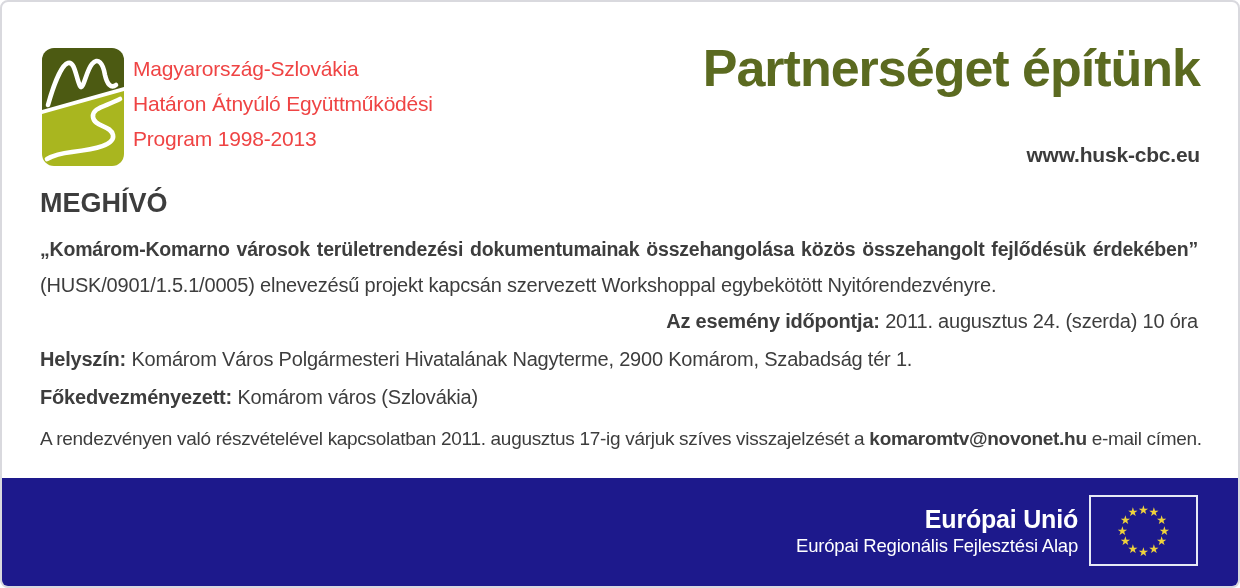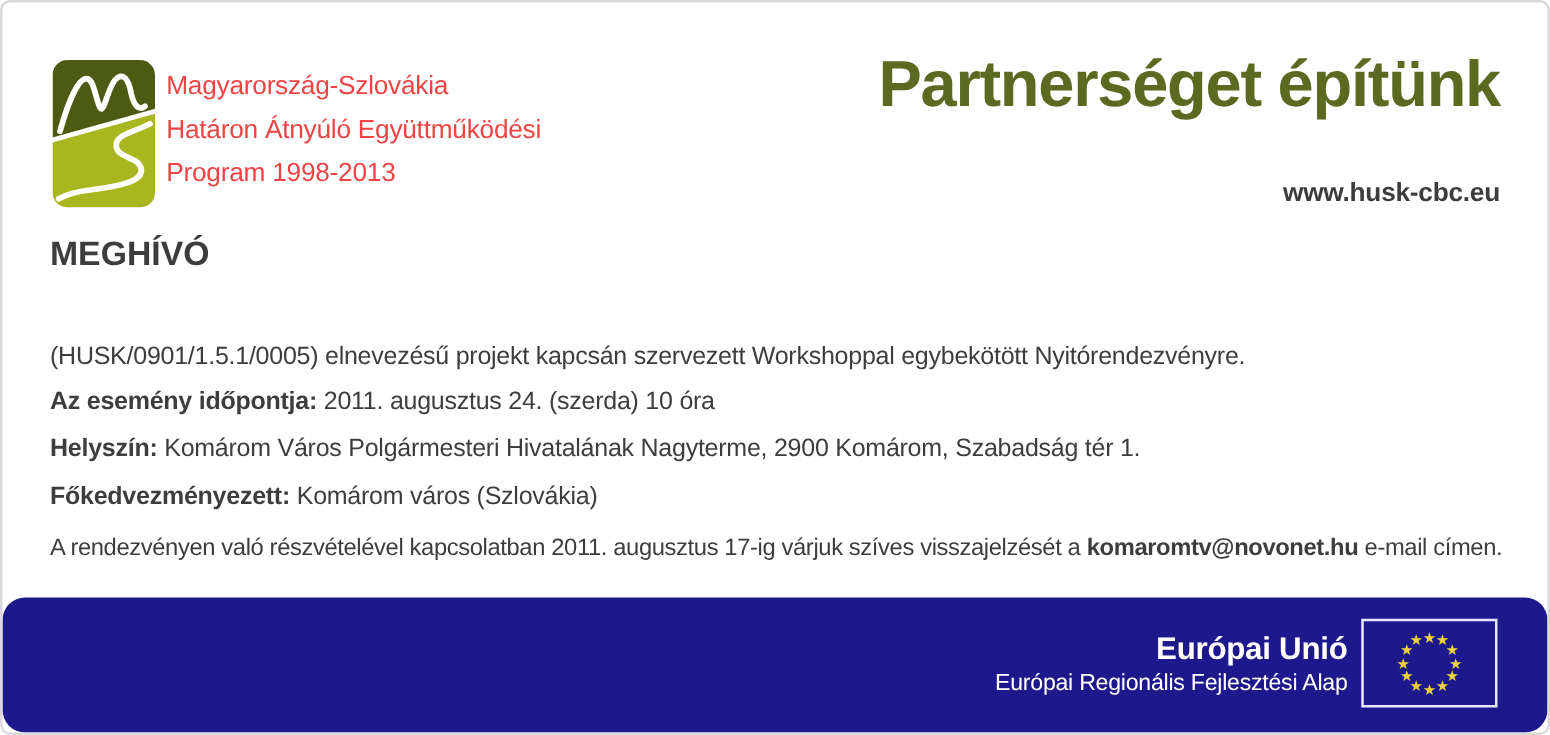--- a/index.html
+++ b/index.html
@@ -34,30 +34,29 @@
     font-size:21px;font-weight:bold;color:#3c3c3c;letter-spacing:-0.2px;
   }
   
   .doc-line{position:absolute;left:38px;right:40px;letter-spacing:-0.2px;}
   .heading{top:186px;font-size:27px;font-weight:bold;letter-spacing:0;}
   .project-title{
     top:236px;font-size:19.5px;font-weight:bold;
     text-align:justify;text-align-last:justify;white-space:nowrap;
   }
   .project-desc{top:272px;font-size:20px;}
-  .event-line{top:308px;font-size:20px;}
+  .event-line{top:308px;font-size:20px;text-align:right;}
   .location-line{top:346px;font-size:20px;}
   .beneficiary-line{top:384px;font-size:20px;}
   .rsvp-line{top:426px;font-size:19px;white-space:nowrap;letter-spacing:-0.3px;}
   .lbl{font-weight:bold;}
   
   .footer{
     position:absolute;left:0;right:0;bottom:0;top:476px;
     background:var(--footer-blue);
-    border-radius:18px;
   }
   .footer-text{
     position:absolute;right:160px;top:26px;text-align:right;color:#fff;
   }
   .eu-title{font-size:25px;font-weight:bold;line-height:30px;letter-spacing:-0.2px;}
   .erdf-title{font-size:18.5px;line-height:24px;letter-spacing:-0.2px;}
   .eu-flag{
     position:absolute;right:40px;top:17px;width:109px;height:71px;
     border:2px solid var(--flag-border);background:var(--footer-blue);
   }
@@ -93,20 +92,21 @@
     <div>Magyarország-Szlovákia</div>
     <div>Határon Átnyúló Együttműködési</div>
     <div>Program 1998-2013</div>
   </div>
 
   <div class="slogan">Partnerséget építünk</div>
   <div class="website">www.husk-cbc.eu</div>
 
   <h1 class="doc-line heading">MEGHÍVÓ</h1>
 
+  <p class="doc-line project-title">„Komárom-Komarno városok területrendezési dokumentumainak összehangolása közös összehangolt fejlődésük érdekében”</p>
 
   <p class="doc-line project-desc">(HUSK/0901/1.5.1/0005) elnevezésű projekt kapcsán szervezett Workshoppal egybekötött Nyitórendezvényre.</p>
 
   <p class="doc-line event-line">
     <span class="lbl">Az esemény időpontja:</span>
     <span>2011. augusztus 24. (szerda) 10 óra</span>
   </p>
 
   <p class="doc-line location-line">
     <span class="lbl">Helyszín:</span>

